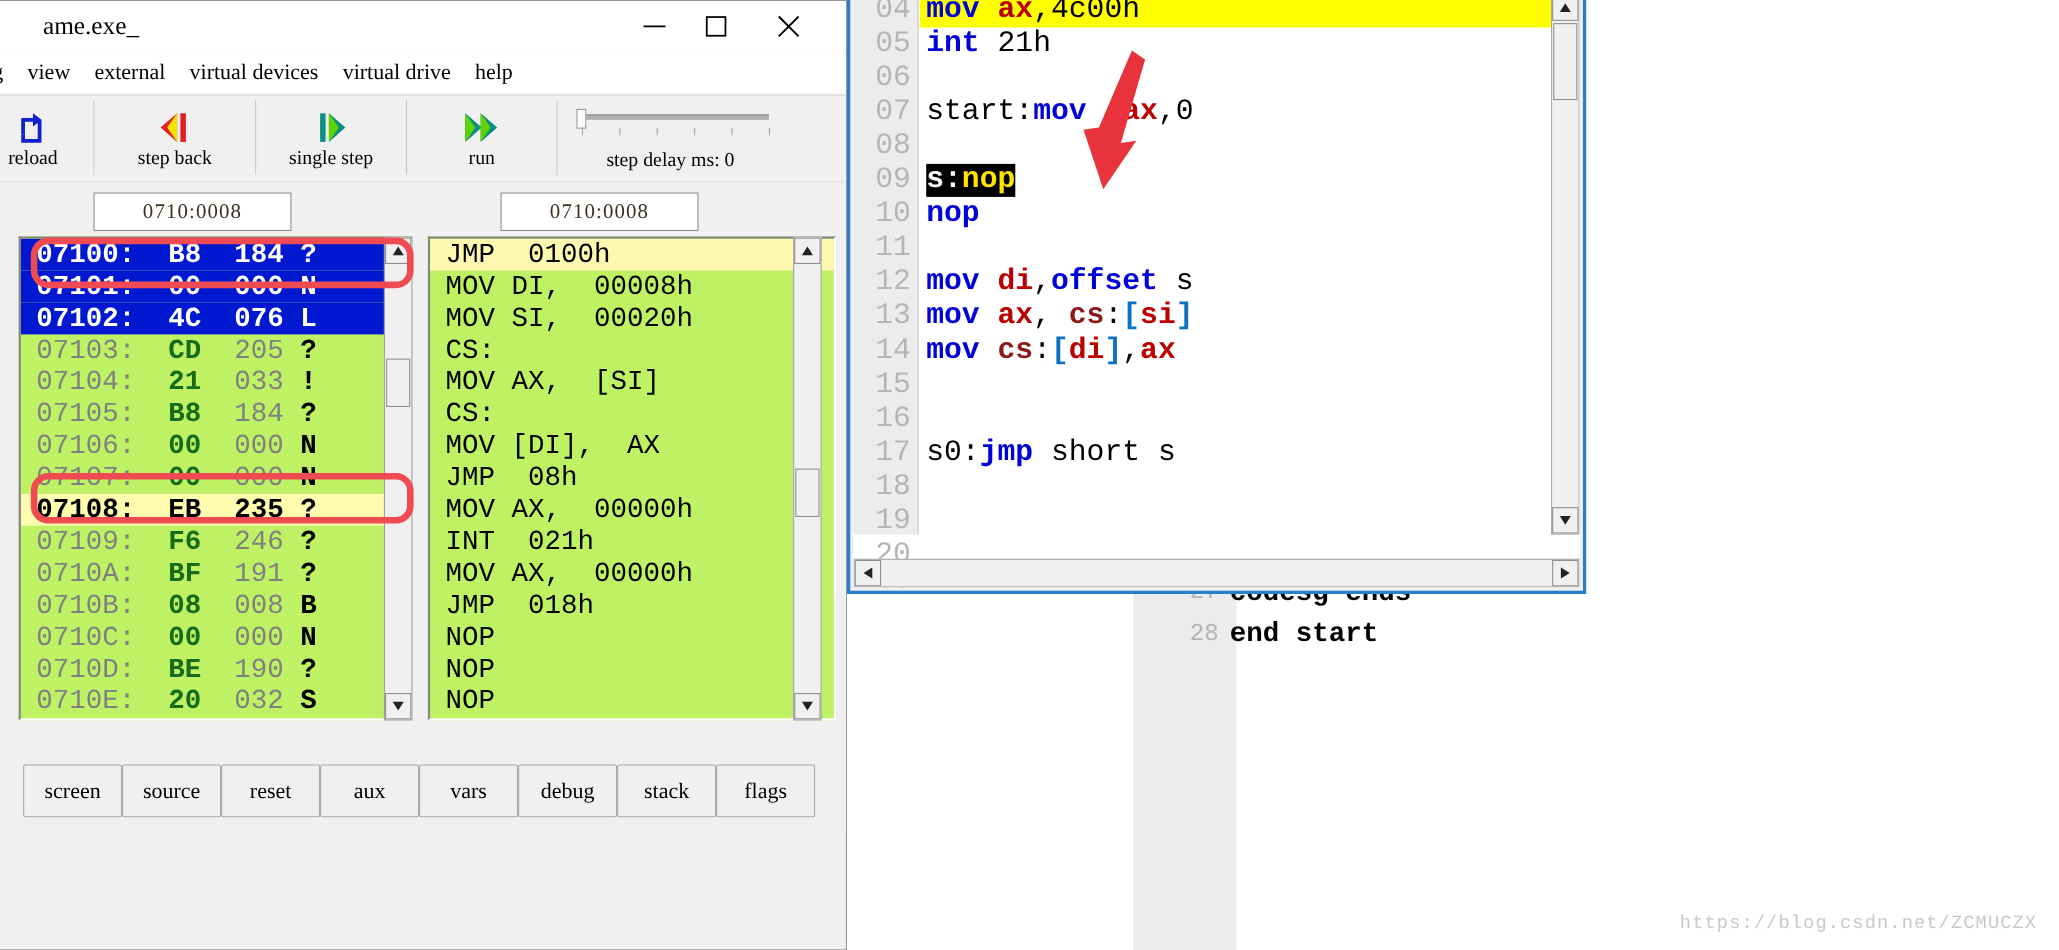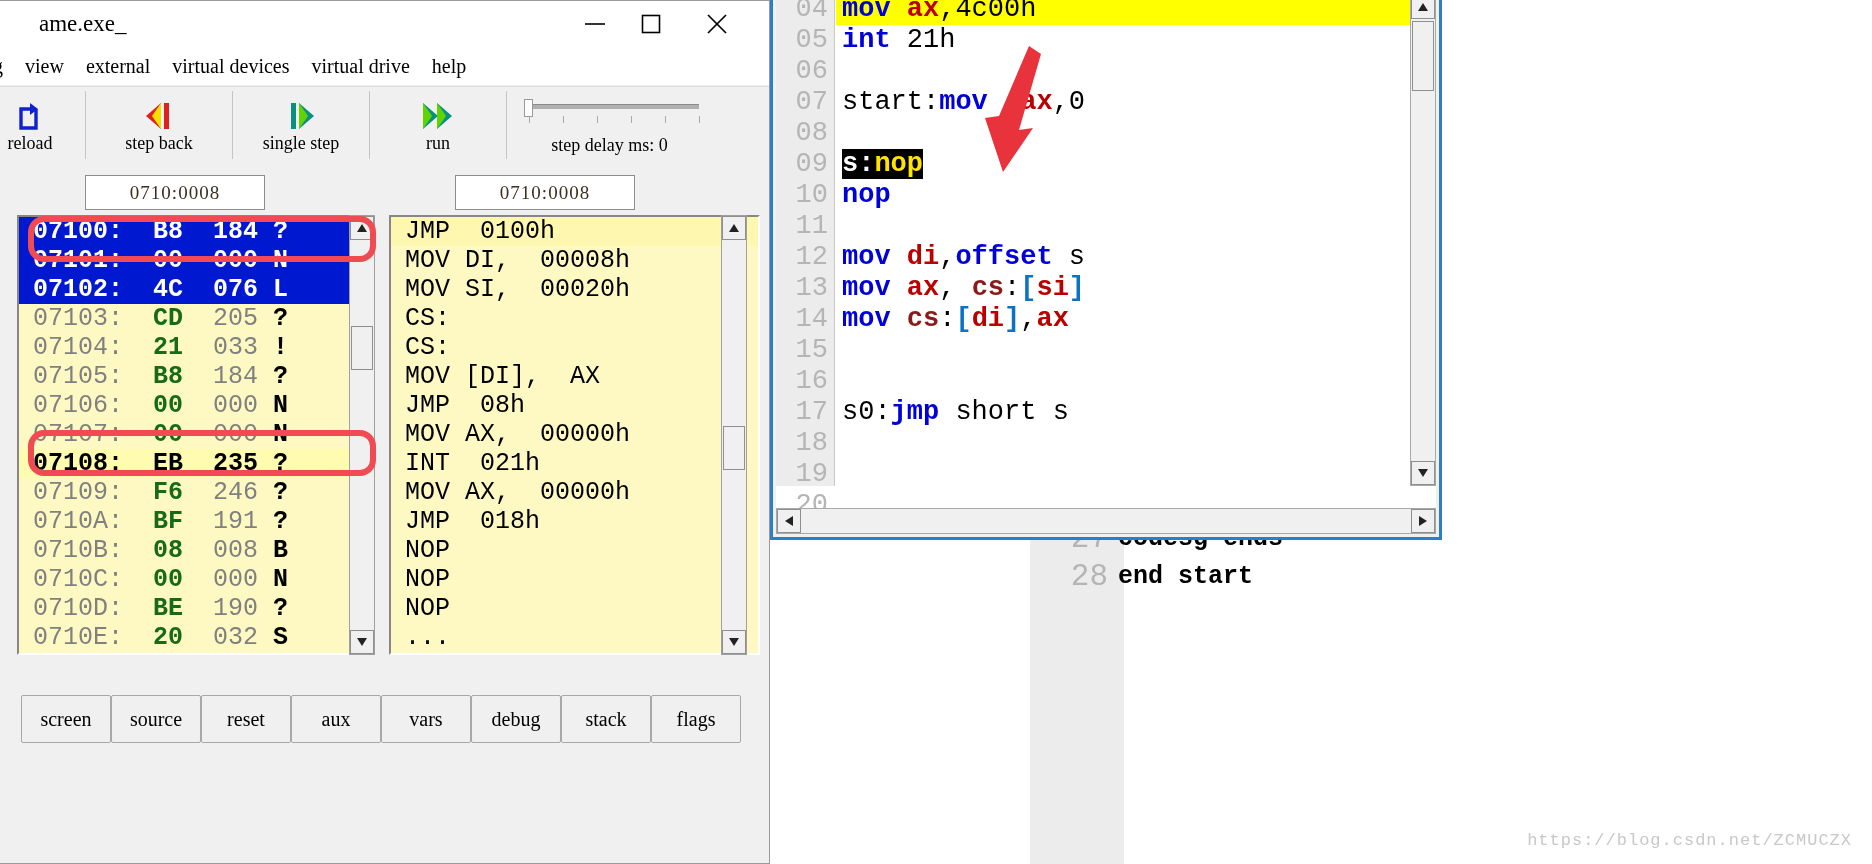--- a/index.html
+++ b/index.html
@@ -93,21 +93,21 @@
     display:flex;align-items:center;justify-content:center;
     font-family:"Liberation Serif", serif;
     font-size:19px;color:#3c3020;
     letter-spacing:1px;
   }
   #addr-left{left:96px;width:178px;}
   #addr-right{left:466px;width:178px;}
 
   .listbox{
     top:50px;height:440px;
-    background:#fef9c3;
+    background:#bef264;
     border:2px solid;
     border-color:#878787 #ffffff #ffffff #878787;
     box-sizing:border-box;
     overflow:hidden;
   }
   #mem-list{left:28px;width:358px;}
   #dis-list{left:400px;width:371px;}
 
   .memrow{
     height:29px;line-height:29px;
@@ -239,21 +239,21 @@
     font-size:25px;font-weight:bold;
     white-space:pre;color:#000;
   }
   #bg-gutter{
     left:1048px;top:520px;width:60px;
   }
   .bgn{
     height:38px;line-height:38px;
     text-align:right;
     font-family:"Liberation Mono", monospace;
-    font-size:31px;color:#b5b5b5;
+    font-size:22px;color:#b5b5b5;
     white-space:pre;
   }
   #bg-strip{
     left:1030px;top:0px;width:18px;height:864px;
     background:#ececec;
   }
   #bg-strip2{
     left:1048px;top:530px;width:76px;height:334px;
     background:#ececec;
   }
@@ -430,20 +430,21 @@
             <path d="M6 9 L1 1 L11 1 Z" fill="#222"></path>
           </svg>
       </div>
     </div>
 
     <div class="abs listbox" id="dis-list">
         <div class="disrow hl">JMP  0100h</div>
         <div class="disrow">MOV DI,  00008h</div>
         <div class="disrow">MOV SI,  00020h</div>
         <div class="disrow">CS:</div>
+        <div class="disrow">MOV AX,  [SI]</div>
         <div class="disrow">CS:</div>
         <div class="disrow">MOV [DI],  AX</div>
         <div class="disrow">JMP  08h</div>
         <div class="disrow">MOV AX,  00000h</div>
         <div class="disrow">INT  021h</div>
         <div class="disrow">MOV AX,  00000h</div>
         <div class="disrow">JMP  018h</div>
         <div class="disrow">NOP</div>
         <div class="disrow">NOP</div>
         <div class="disrow">NOP</div>

